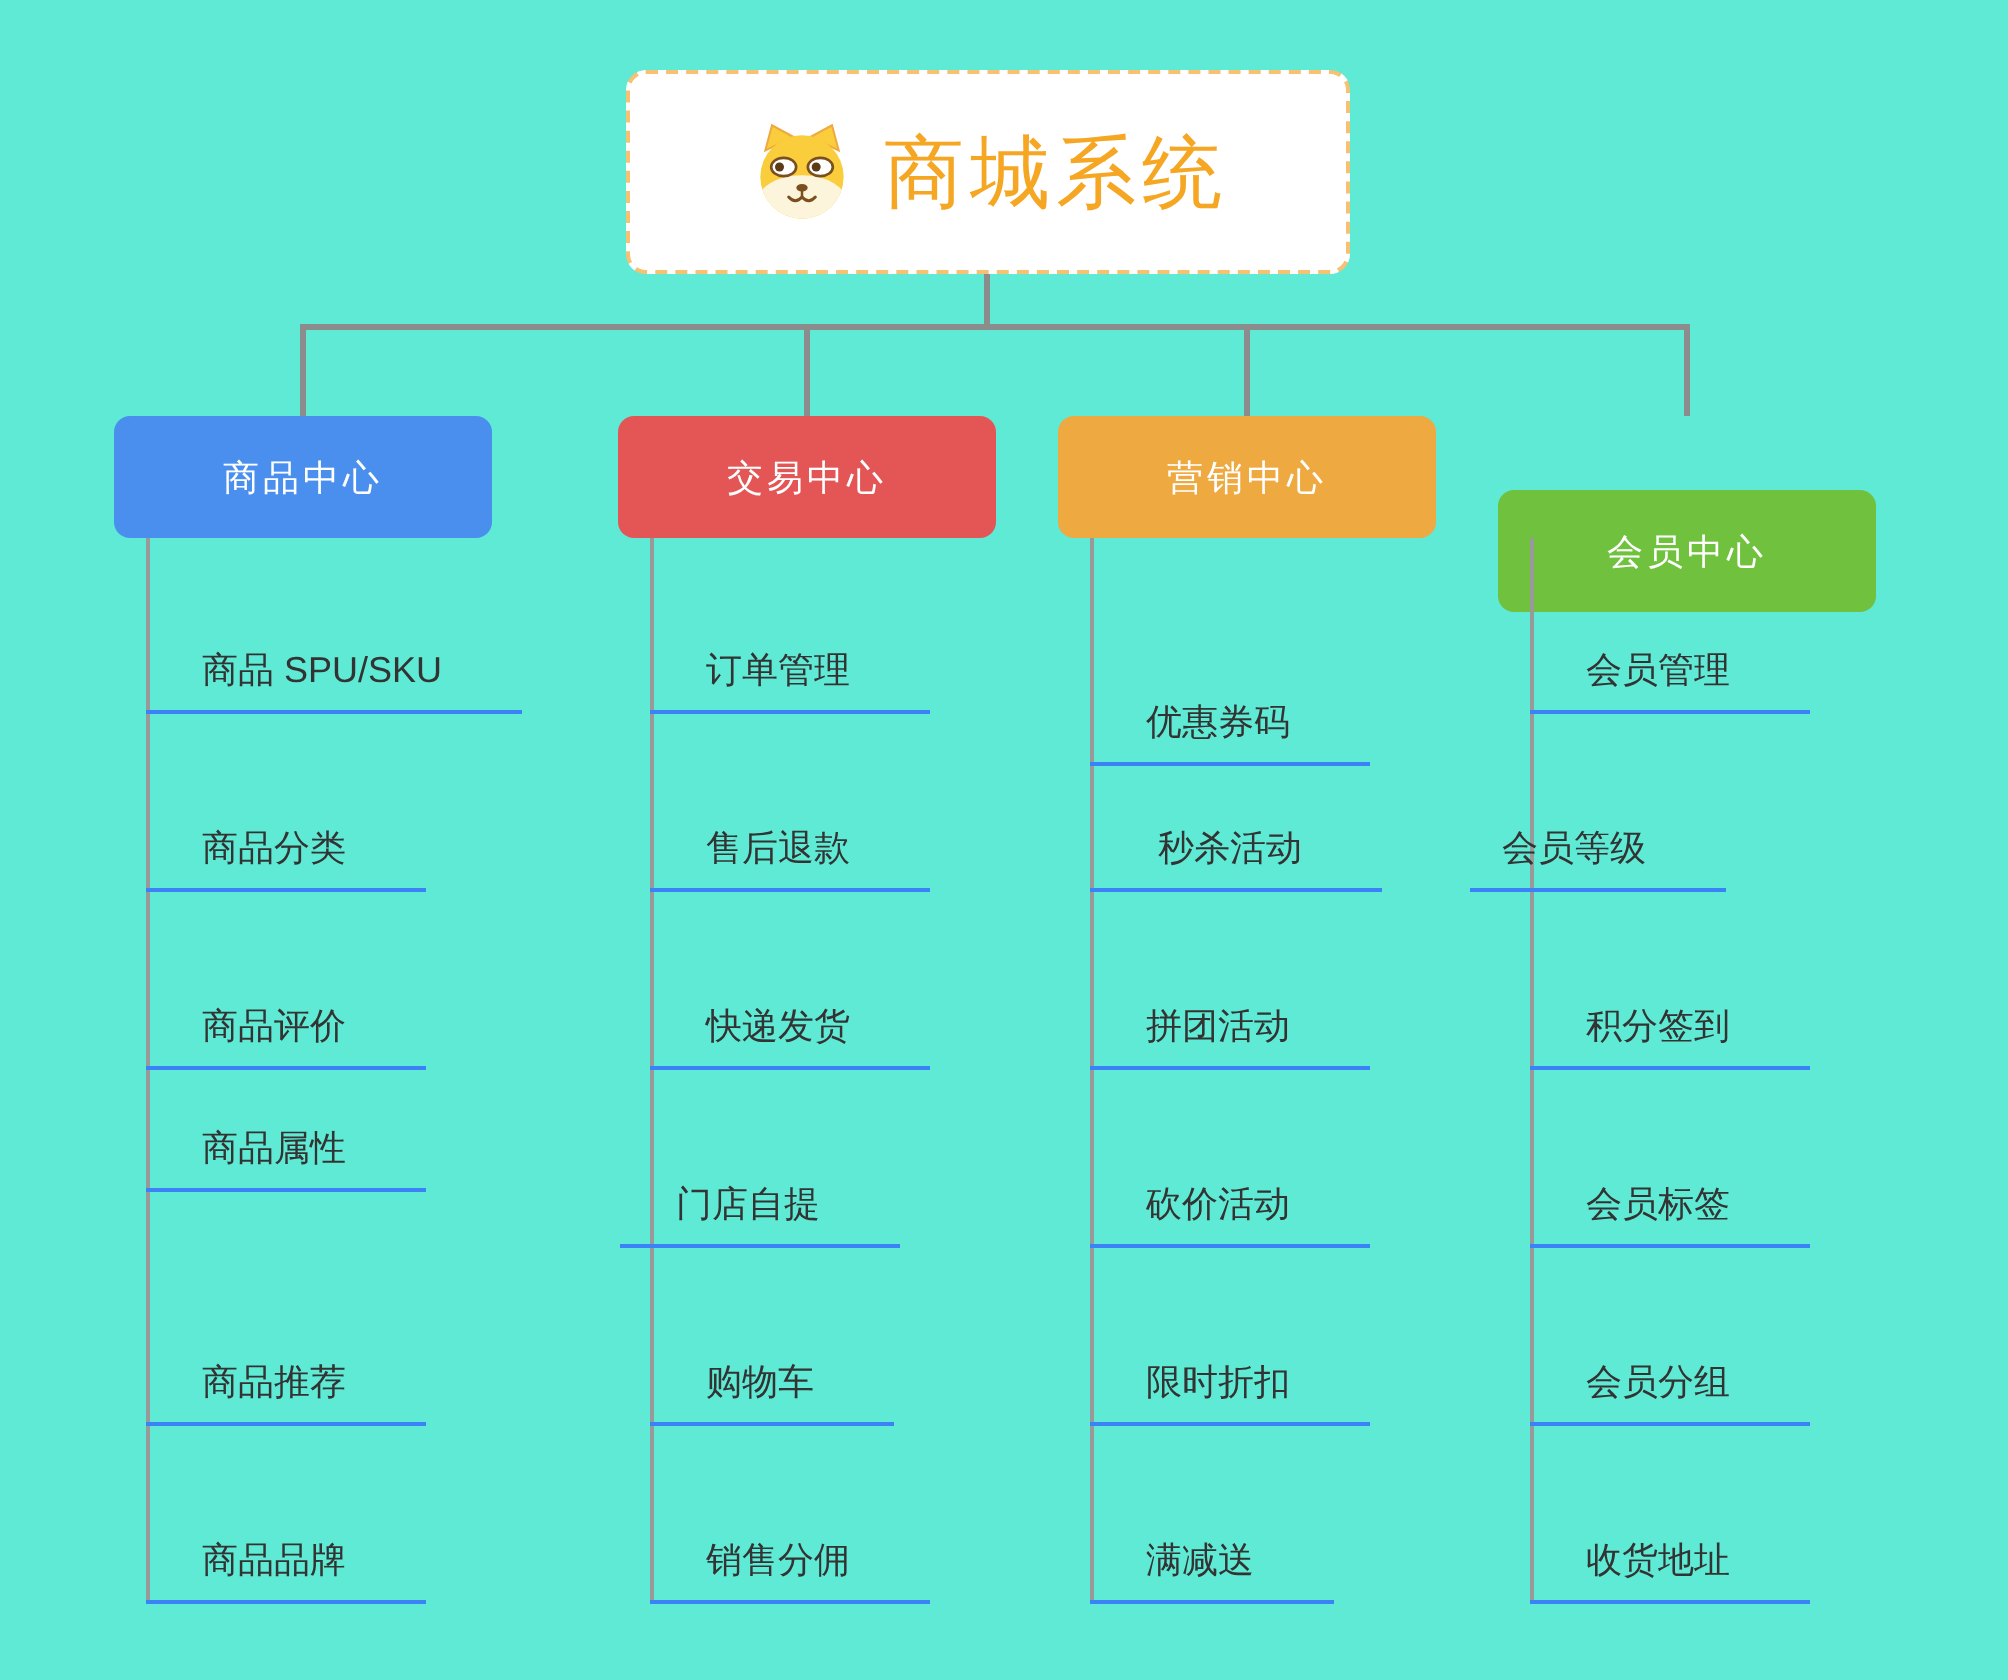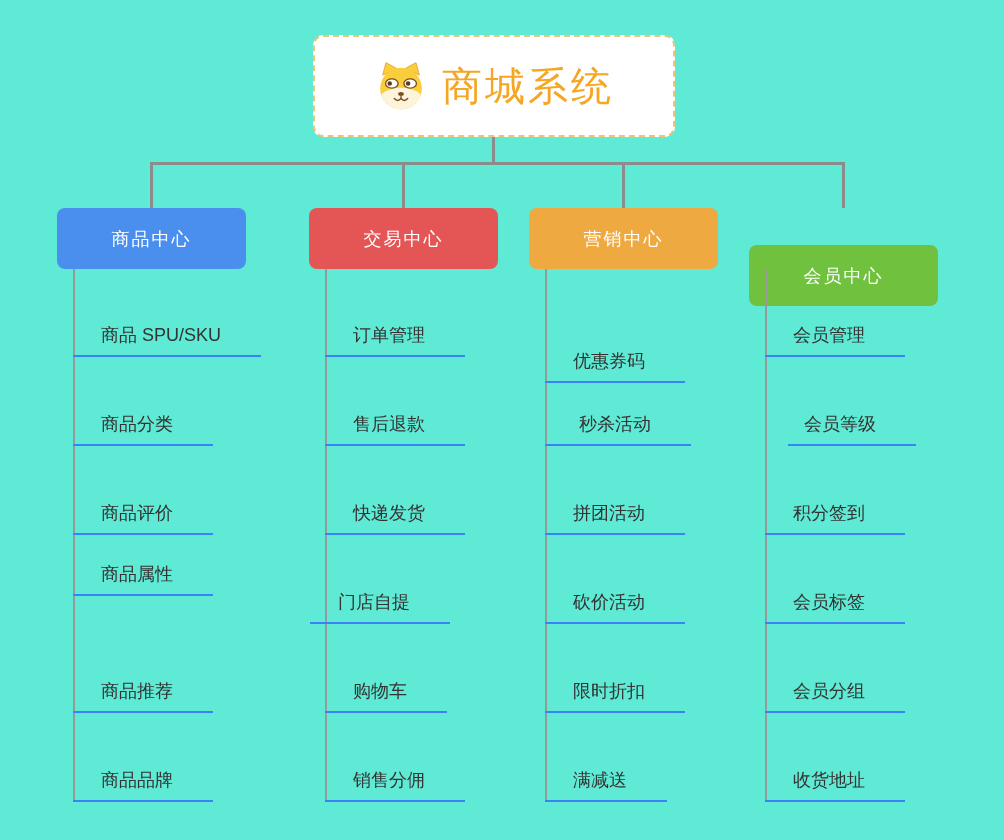--- a/index.html
+++ b/index.html
@@ -127,19 +127,19 @@
       <div class="leaf-node" style="left: 545px; top: 303px; margin-top: 44px;">优惠券码</div>
       <div class="leaf-node" style="left: 545px; top: 410px; padding-left: 34px;">秒杀活动</div>
       <div class="leaf-node" style="left: 545px; top: 499px;">拼团活动</div>
       <div class="leaf-node" style="left: 545px; top: 588px;">砍价活动</div>
       <div class="leaf-node" style="left: 545px; top: 677px;">限时折扣</div>
       <div class="leaf-node" style="left: 545px; top: 766px;">满减送</div>
       <div class="line" style="left: 842px; top: 162px; width: 3px; height: 46px;"></div>
       <div class="branch-node" style="left: 749px; background: rgb(111, 193, 62); margin-top: 37px;">会员中心</div>
       <div class="thin-line" style="left: 765px; top: 269px; width: 2px; height: 533px;"></div>
       <div class="leaf-node" style="left: 765px; top: 321px;">会员管理</div>
-      <div class="leaf-node" style="left: 788px; top: 410px; padding-left: 16px;">会员等级</div>
+      <div class="leaf-node" style="left: 735px; top: 410px; padding-left: 16px;">会员等级</div>
       <div class="leaf-node" style="left: 765px; top: 499px;">积分签到</div>
       <div class="leaf-node" style="left: 765px; top: 588px;">会员标签</div>
       <div class="leaf-node" style="left: 765px; top: 677px;">会员分组</div>
       <div class="leaf-node" style="left: 765px; top: 766px;">收货地址</div>
     </div>
 </div>
 
 </body></html>

